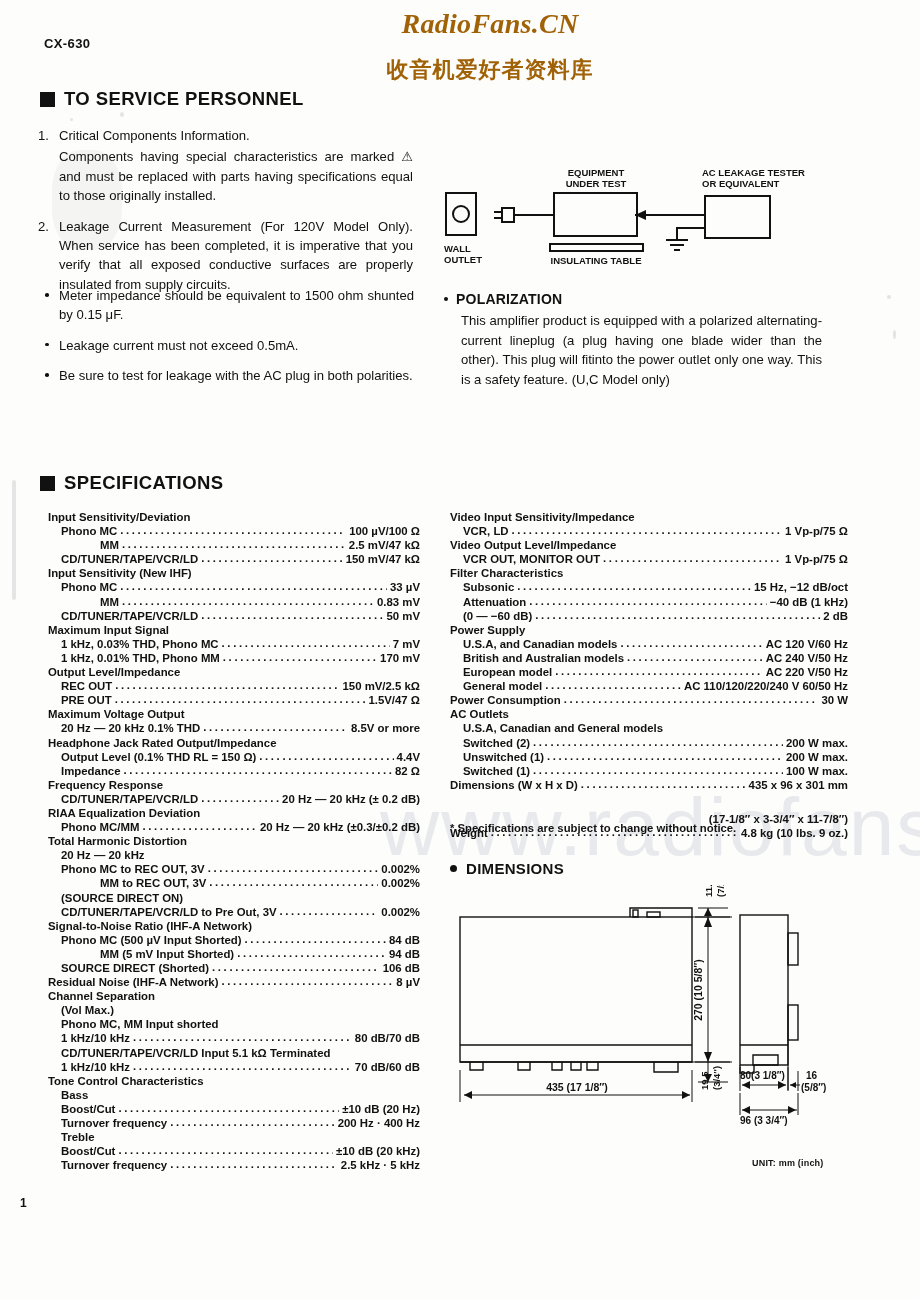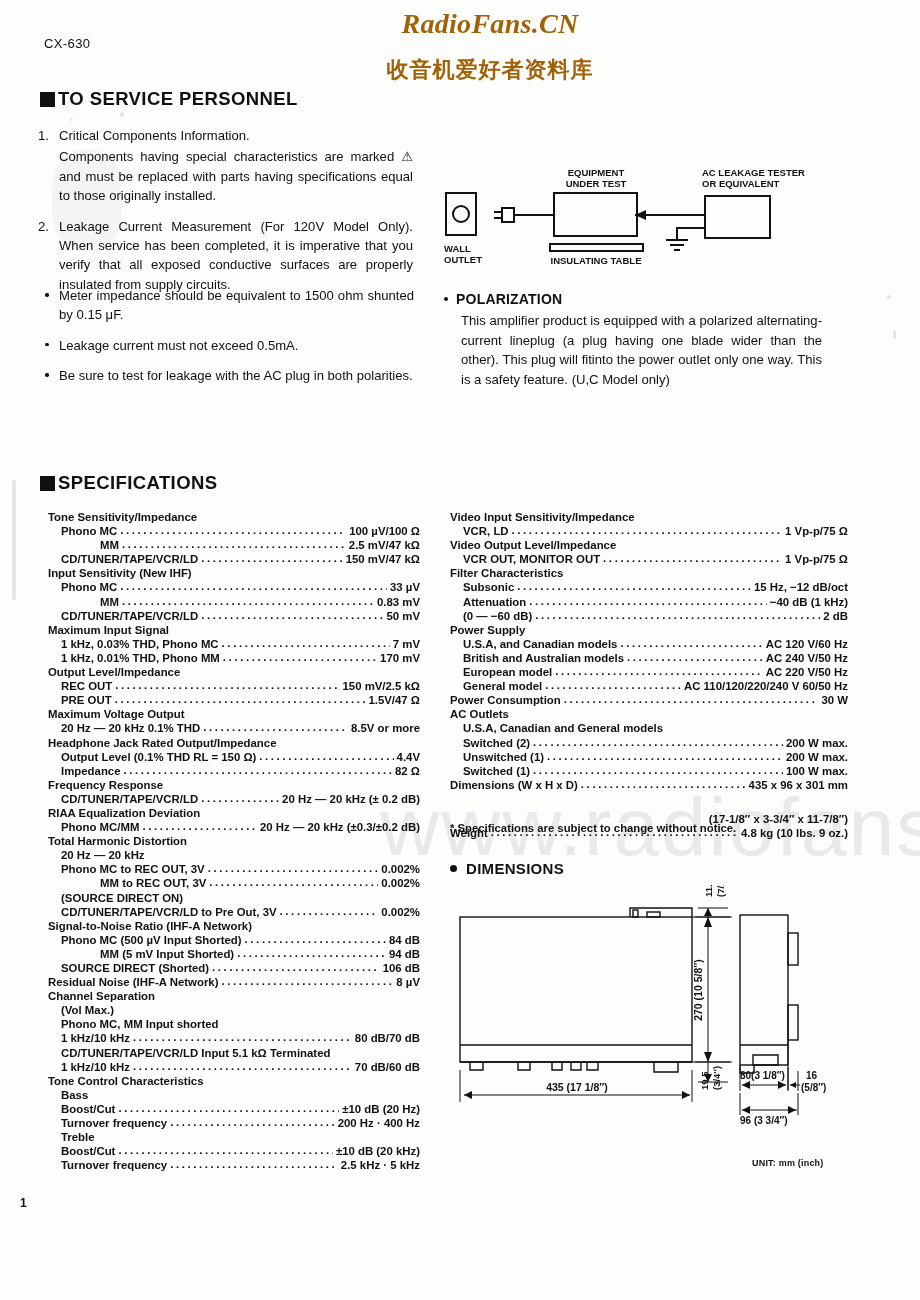--- a/index.html
+++ b/index.html
@@ -30,25 +30,25 @@
     position:absolute;left:380px;top:780px;
     font-family:"Liberation Sans", sans-serif;
     font-size:82px;color:#e8e9ec;letter-spacing:2px;
     white-space:nowrap;pointer-events:none;user-select:none;
   }
   .speck{position:absolute;background:#cfcfcf;border-radius:50%;opacity:.55;}
 
   
   .model{
     position:absolute;left:44px;top:36px;
-    font-size:13px;font-weight:normal;letter-spacing:.4px;
-  }
-
-  
-  .sec-head{position:absolute;display:flex;align-items:center;gap:3px;}
+    font-size:13px;font-weight:bold;letter-spacing:.4px;
+  }
+
+  
+  .sec-head{position:absolute;display:flex;align-items:center;gap:9px;}
   .sec-head .blk{width:15px;height:15px;background:#111;}
   .sec-head .txt{font-size:18.5px;font-weight:bold;letter-spacing:.4px;}
 
   
   .para{
     position:absolute;
     font-size:13.1px;line-height:19.4px;
     text-align:justify;
   }
   .num-item{position:relative;padding-left:21px;margin-bottom:11px;}
@@ -201,21 +201,21 @@
     <div style="padding-left:17px;">This amplifier product is equipped with a polarized alternating-current lineplug (a plug having one blade wider than the other).  This plug will fitinto the power outlet only one way.  This is a safety feature. (U,C Model only)</div>
   </div>
 
   <div class="sec-head" style="left:40px;top:472px;">
     <span class="blk"></span>
     <span class="txt">SPECIFICATIONS</span>
   </div>
 
   <div class="specs" id="specs-left" style="left:48px;top:510px;width:372px;">
       <div class="row i0">
-        <span class="lbl">Tone Sensitivity/Impedance</span>
+        <span class="lbl">Input Sensitivity/Deviation</span>
       </div>
       <div class="row i1">
         <span class="lbl">Phono MC</span>
         <span class="dots">..........................................................................................</span>
         <span class="val">100 µV/100 Ω</span>
       </div>
       <div class="row i3">
         <span class="lbl">MM</span>
         <span class="dots">..........................................................................................</span>
         <span class="val">2.5 mV/47 kΩ</span>

